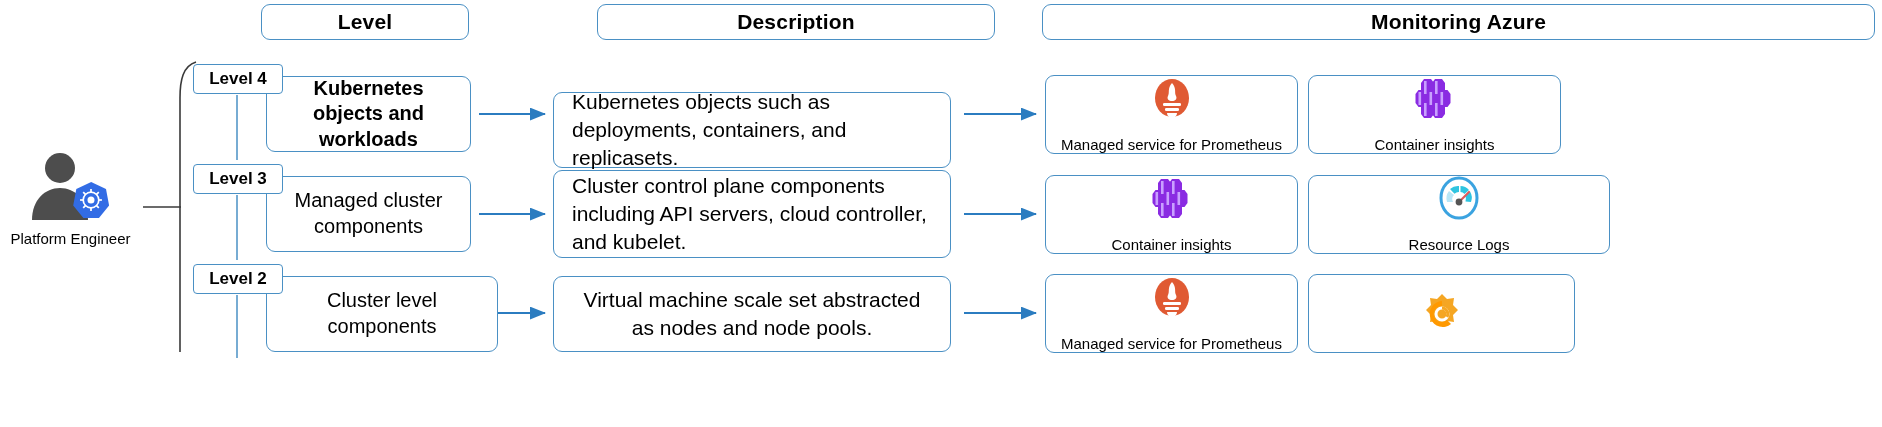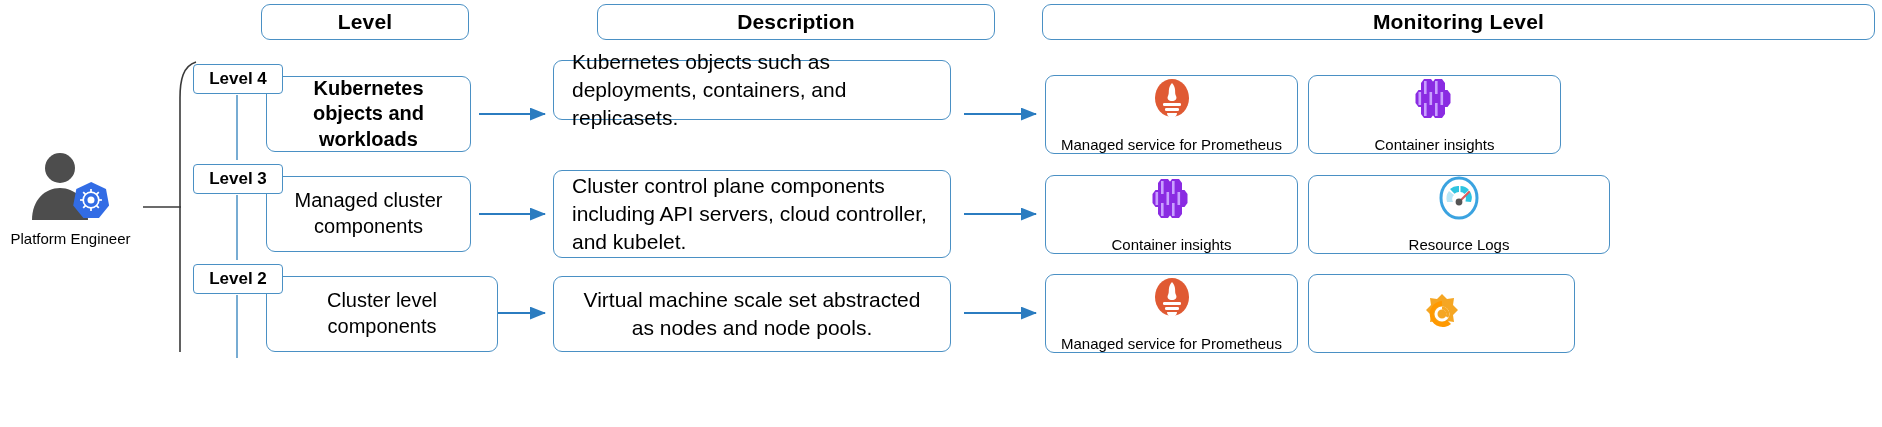--- a/index.html
+++ b/index.html
@@ -165,30 +165,30 @@
     <div class="persona-label">Platform Engineer</div>
   </div>
 
   <div class="card hdr" style="left:261px; top:4px; width:208px;">
     <span>Level</span>
   </div>
   <div class="card hdr" style="left:553px; top:4px; width:398px;margin-left:44px;">
     <span>Description</span>
   </div>
   <div class="card hdr" style="left:1042px; top:4px; width:833px;">
-    <span>Monitoring Level</span>
+    <span>Monitoring Azure</span>
   </div>
 
   <div class="tag" style="left:193px; top:64px;">
     <span>Level 4</span>
   </div>
   <div class="card levelbox" style="left:266px; top:76px; width:205px; height:76px;font-weight:bold;">
     <span>Kubernetes objects and workloads</span>
   </div>
-  <div class="card descbox" style="left:553px; top:60px; width:398px; height:60px;">
+  <div class="card descbox" style="left:553px; top:92px; width:398px; height:76px;">
     <span>Kubernetes objects such as deployments, containers, and replicasets.</span>
   </div>
   <div class="card tool" style="left:1045px; top:75px; width:253px; height:79px;">
     <span class="tool-icon">
       <svg width="38" height="40" viewBox="0 0 38 40">
         <ellipse cx="19" cy="20" rx="17" ry="19" fill="#e05a33"></ellipse>
         <path d="M19,5 C14,11 17,14 15,18 C13.5,21 16,23 19,23 C22,23 24.5,21 23,18 C21,14 24,11 19,5 Z" fill="#ffffff"></path>
         <rect x="10" y="25" width="18" height="3" rx="1.3" fill="#ffffff"></rect>
         <rect x="12" y="30" width="14" height="3" rx="1.3" fill="#ffffff"></rect>
         <path d="M14,35 h10 a5,5 0 0 1 -10,0 z" fill="#ffffff"></path>

